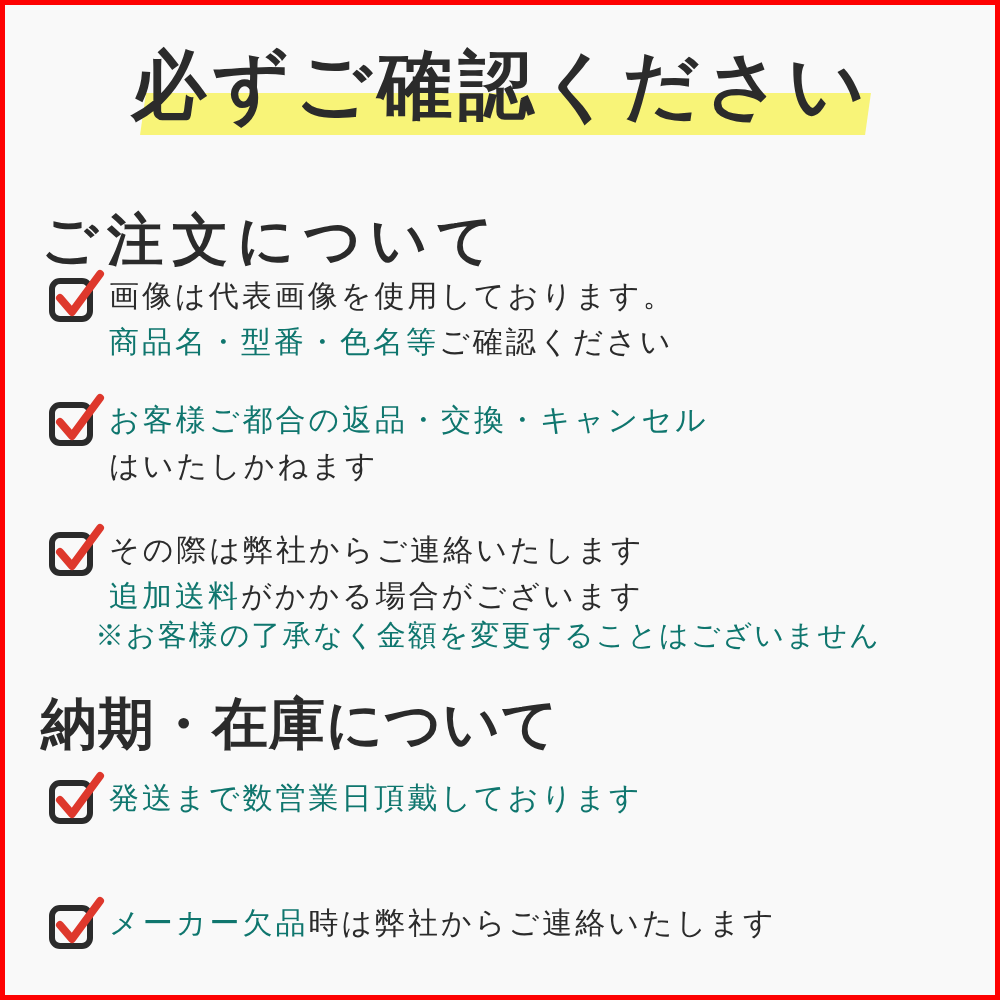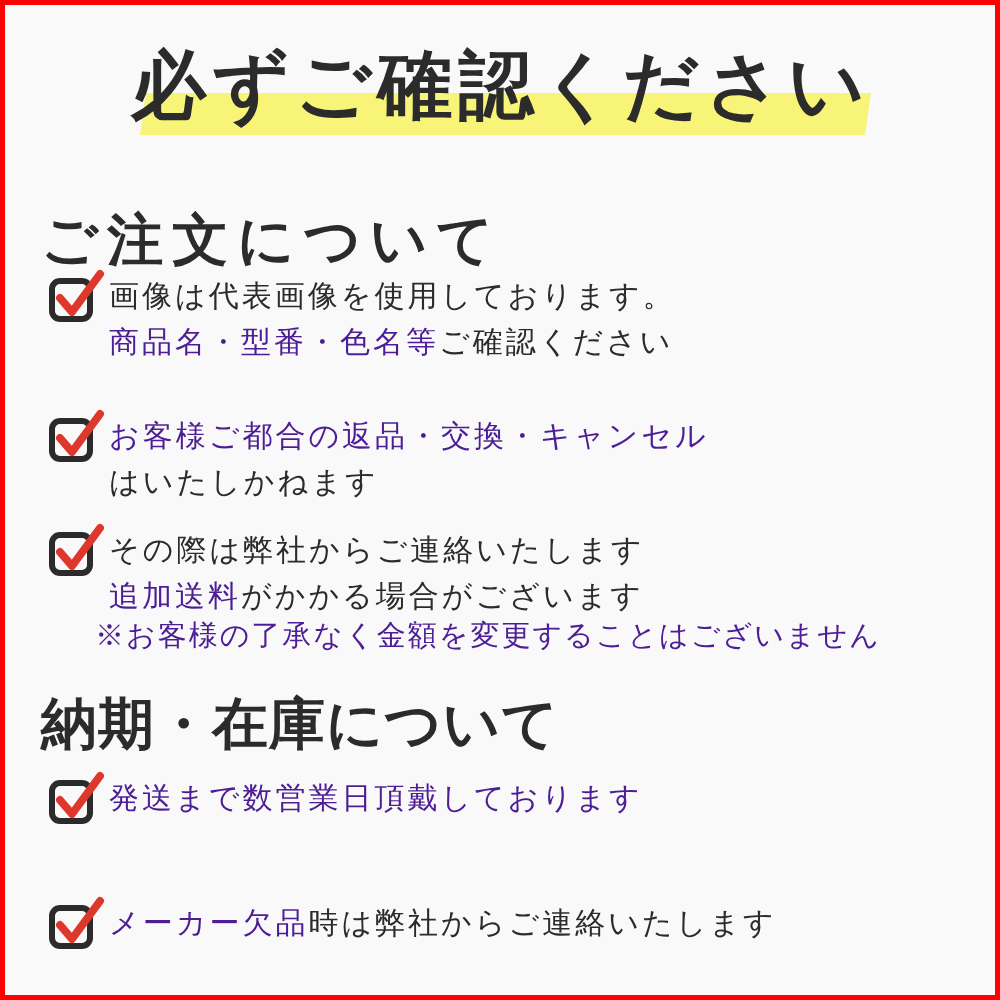--- a/index.html
+++ b/index.html
@@ -54,30 +54,30 @@
     width:58px; height:56px;
   }
   .lines {
     margin-left:62px;
     font-size:30px;
     font-weight:500;
     letter-spacing:3px;
     line-height:46px;
     white-space:nowrap;
   }
-  .red { color:#4c1d95; }
+  .red { color:#0f766e; }
   .note {
     margin-left:48px;
     font-size:29px;
     letter-spacing:2px;
     line-height:32px;
     white-space:nowrap;
   }
   .item-1 { top:268px; }
-  .item-2 { top:408px; }
+  .item-2 { top:392px; }
   .item-3 { top:522px; }
   .item-4 { top:770px; }
   .item-5 { top:895px; }
 </style>
 </head>
 <body>
 
 <div class="canvas">
 
   <div class="title-highlight"></div>

